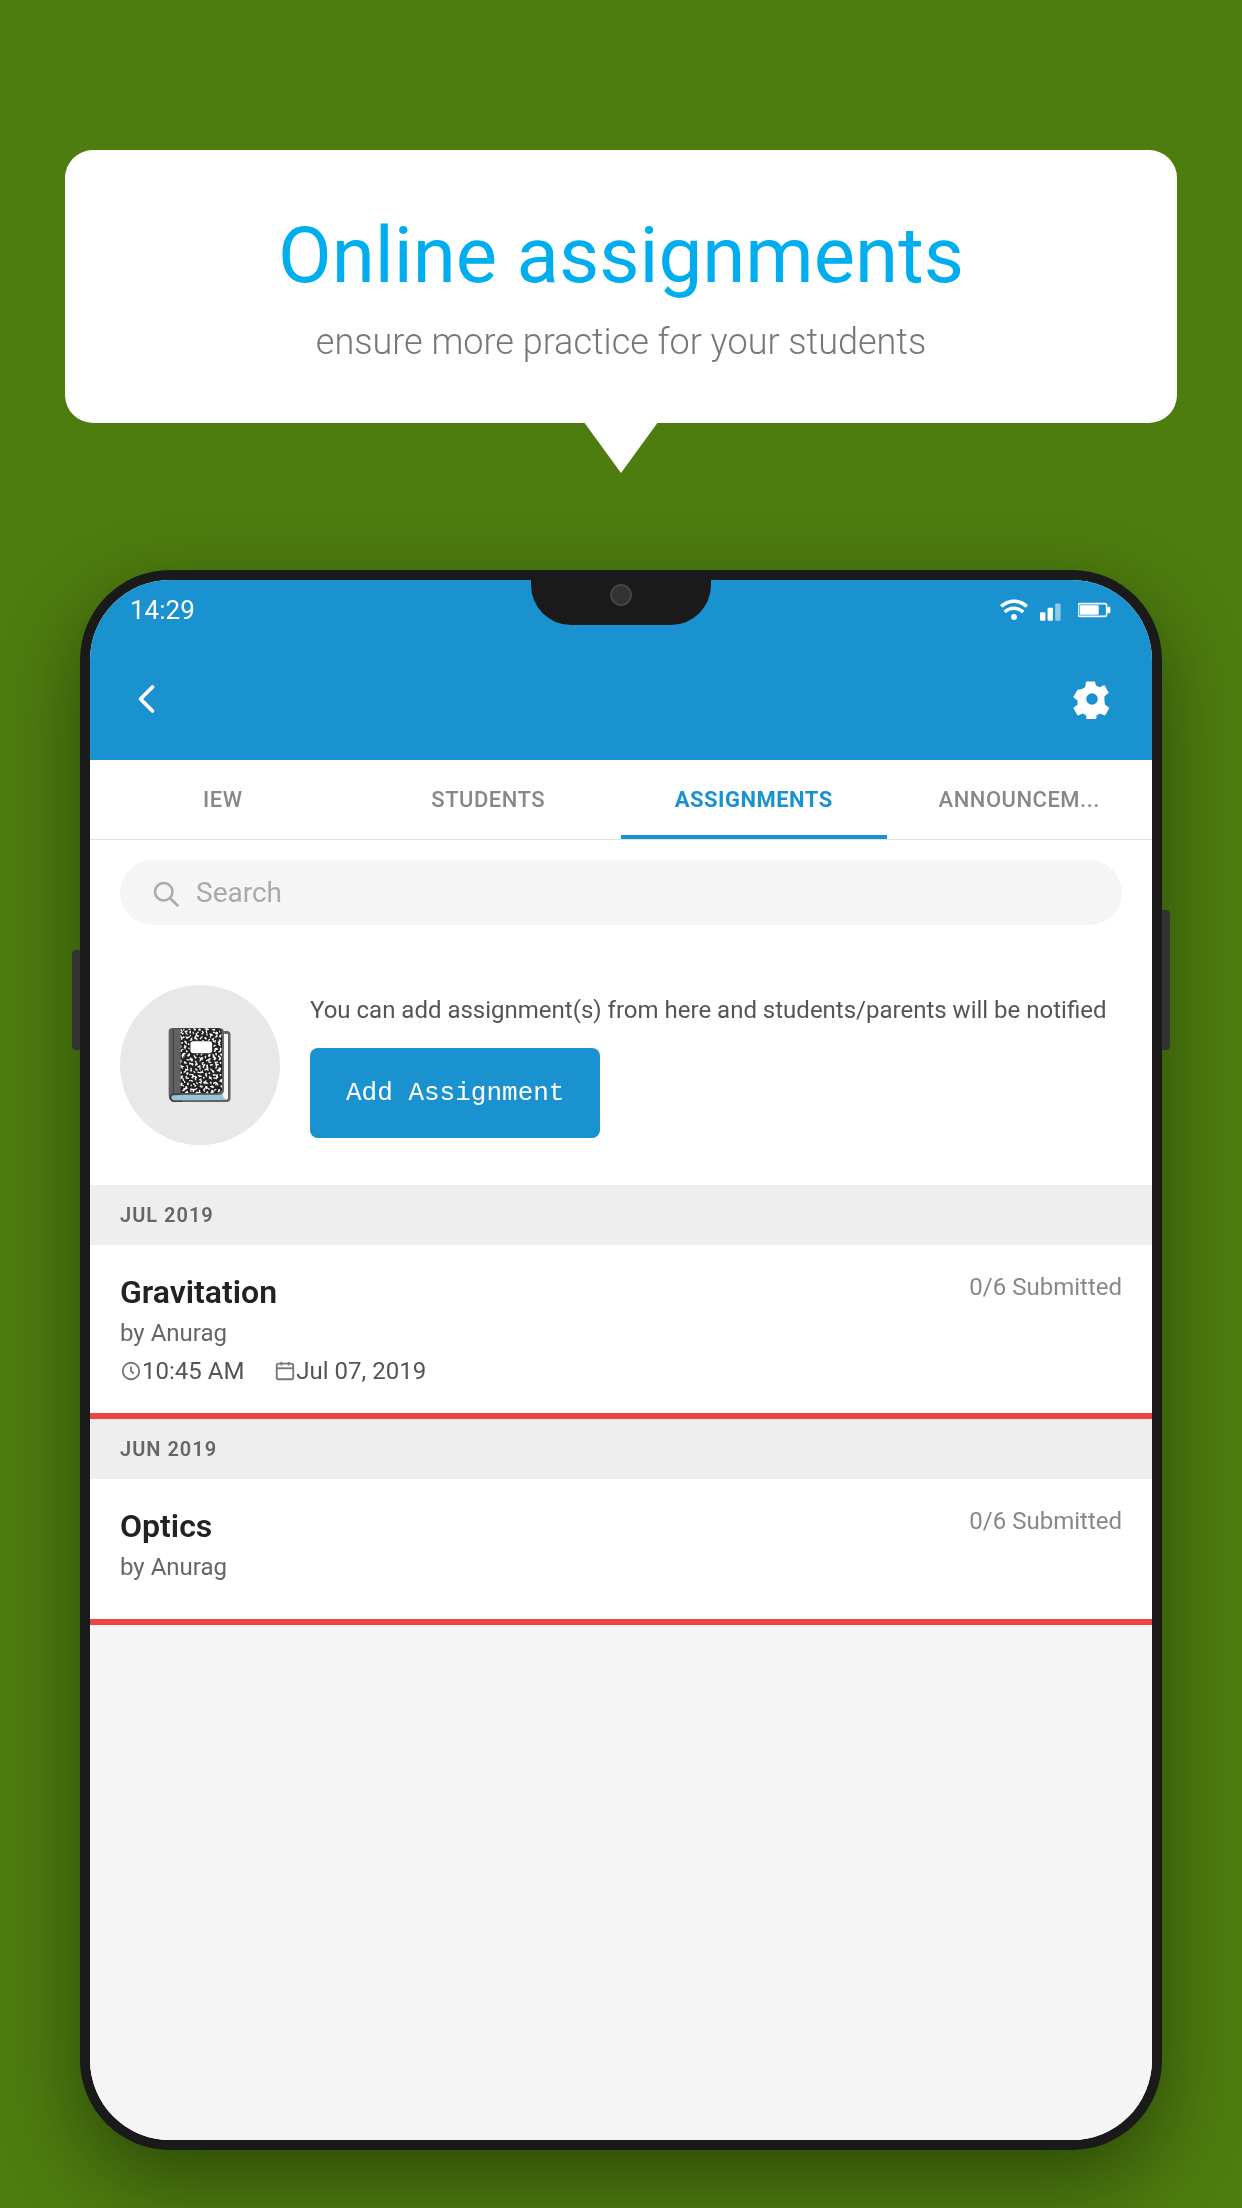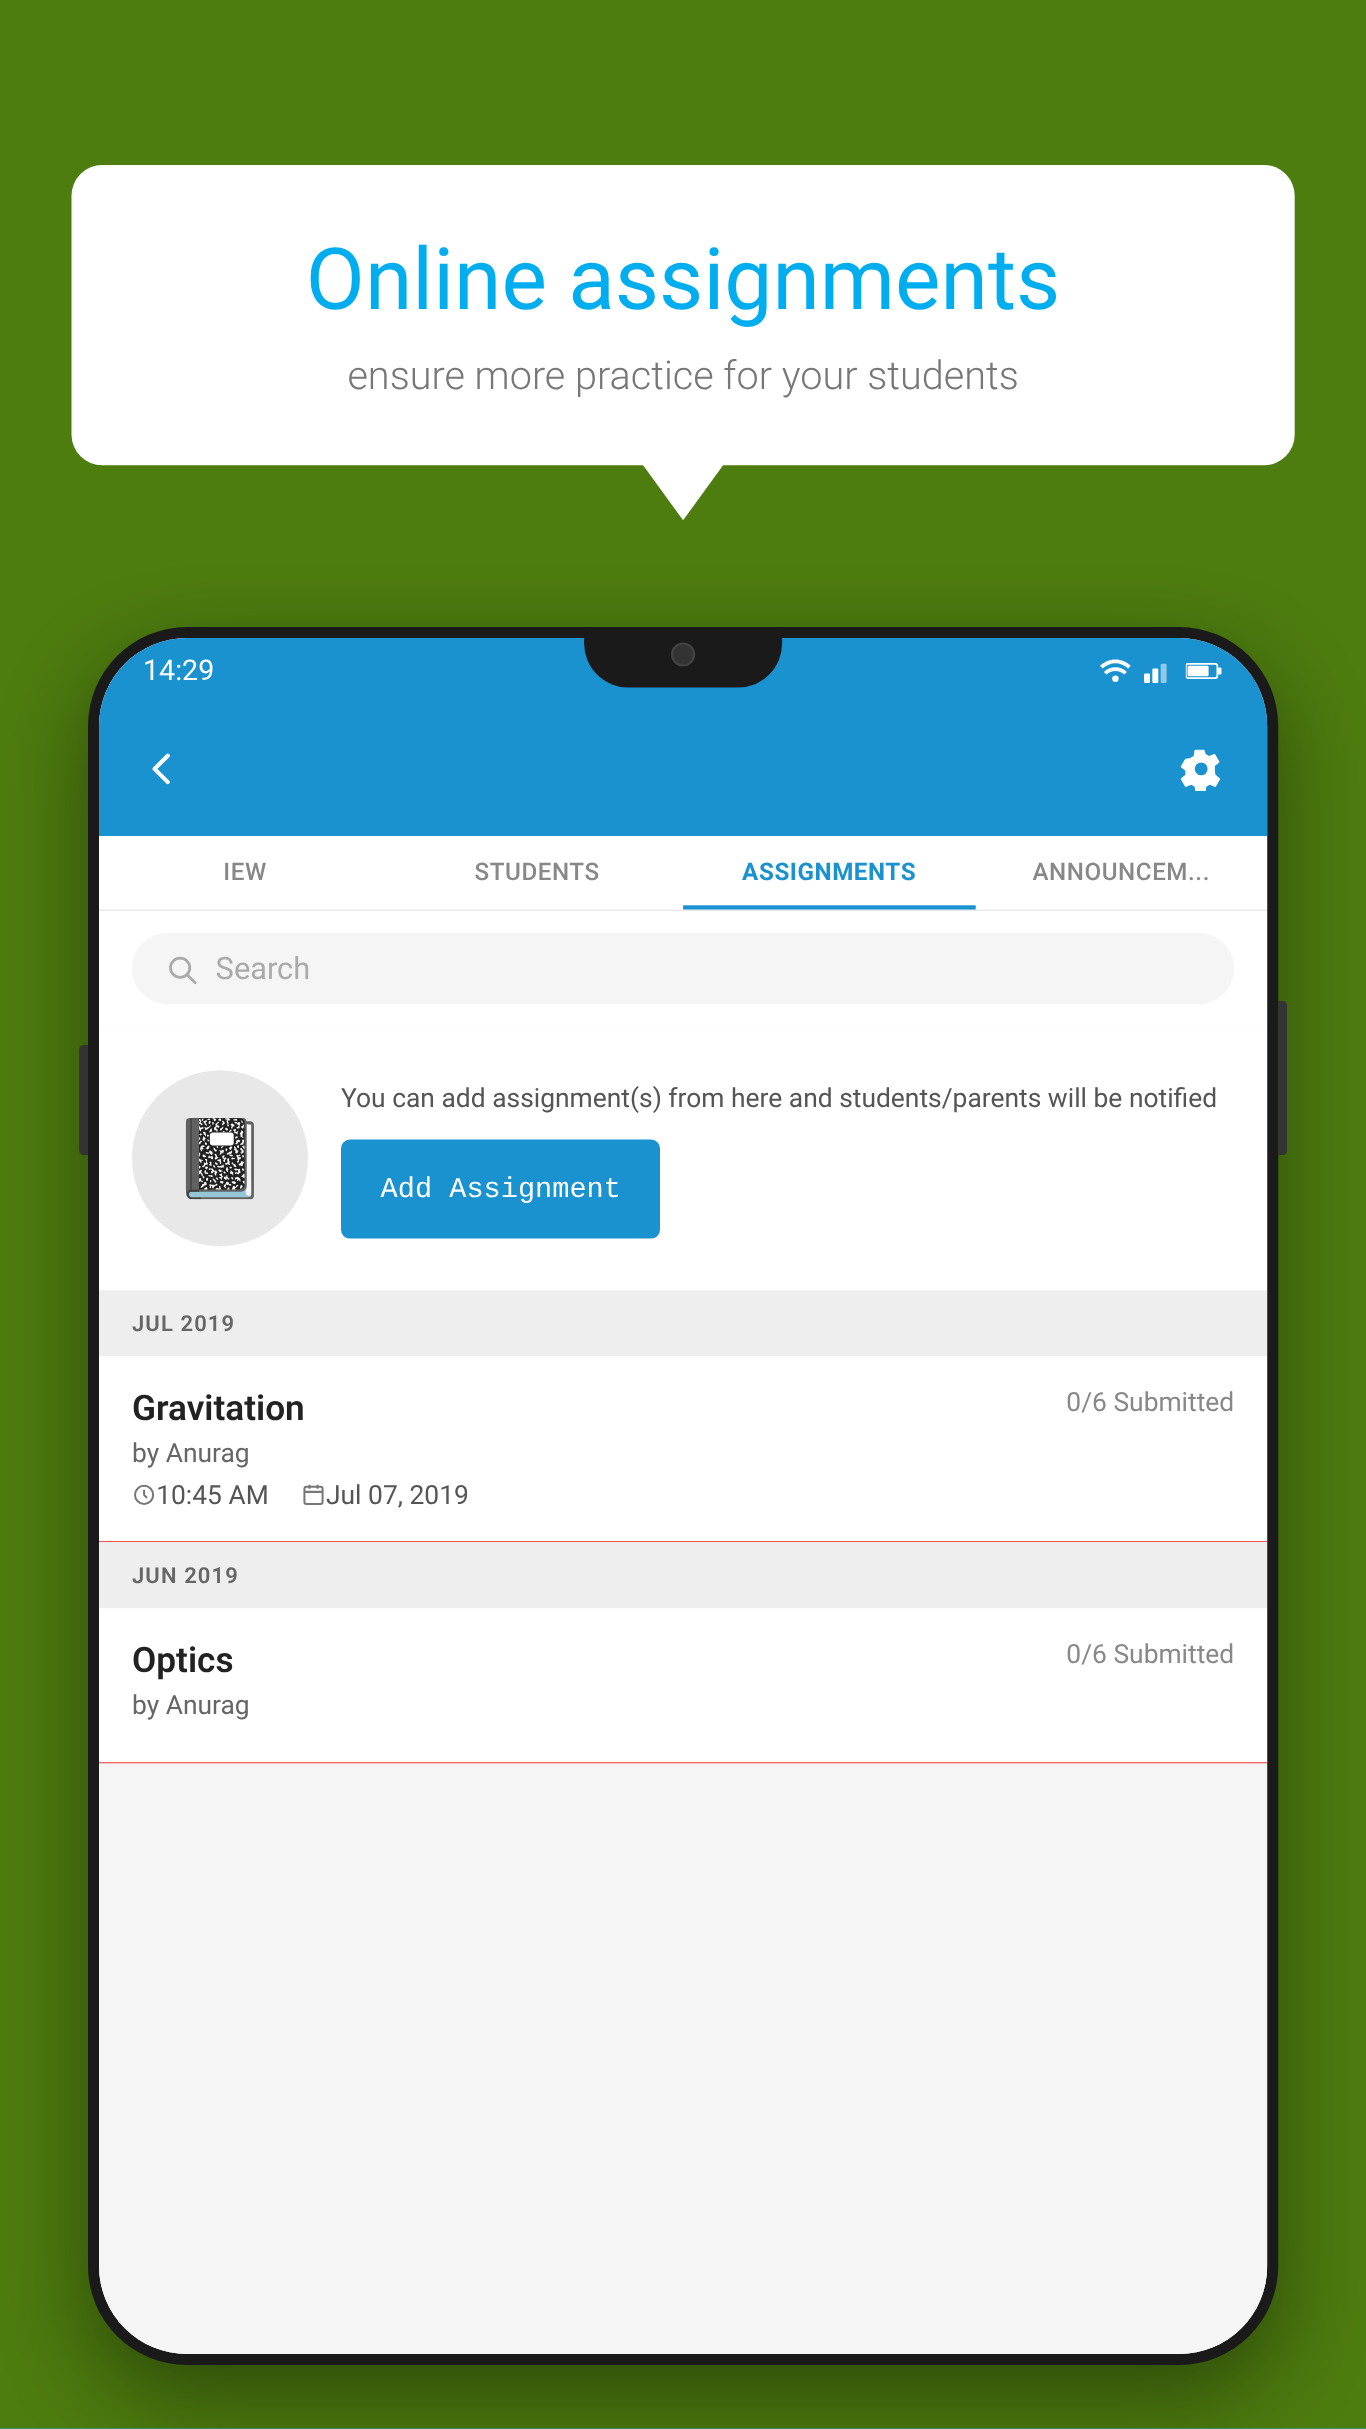--- a/index.html
+++ b/index.html
@@ -174,21 +174,21 @@
       font-weight: 600;
     }
 
     .header-subtitle {
       color: rgba(255,255,255,0.85);
       font-size: 24px;
     }
 
     
     .tab-bar {
-      height: 68px;
+      height: 80px;
       background: white;
       display: flex;
       align-items: flex-end;
       border-bottom: 1px solid #e0e0e0;
       overflow: hidden;
     }
 
     .tab-item {
       flex: 1;
       height: 100%;
@@ -293,21 +293,21 @@
       font-size: 20px;
       font-weight: 600;
       color: #666;
       letter-spacing: 1px;
     }
 
     
     .assignment-item {
       background: white;
       padding: 28px 30px;
-      border-bottom: 1px solid #ef4444;
+      border-bottom: 6px solid #ef4444;
     }
 
     .assignment-row-top {
       display: flex;
       justify-content: space-between;
       align-items: flex-start;
       margin-bottom: 8px;
     }
 
     .assignment-name {

